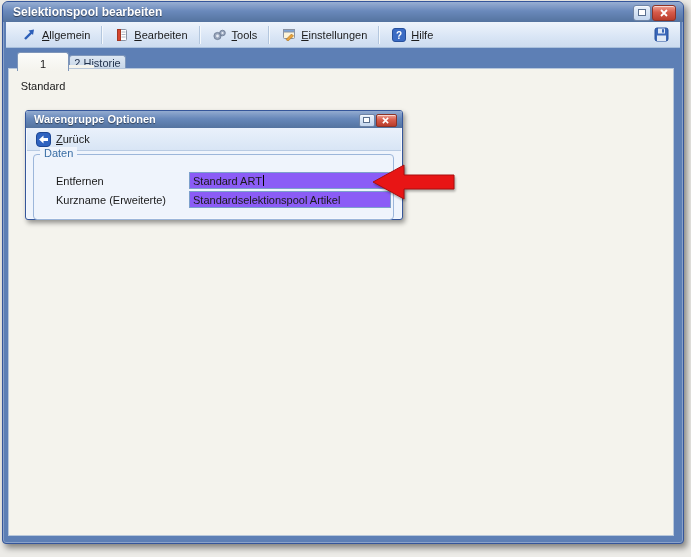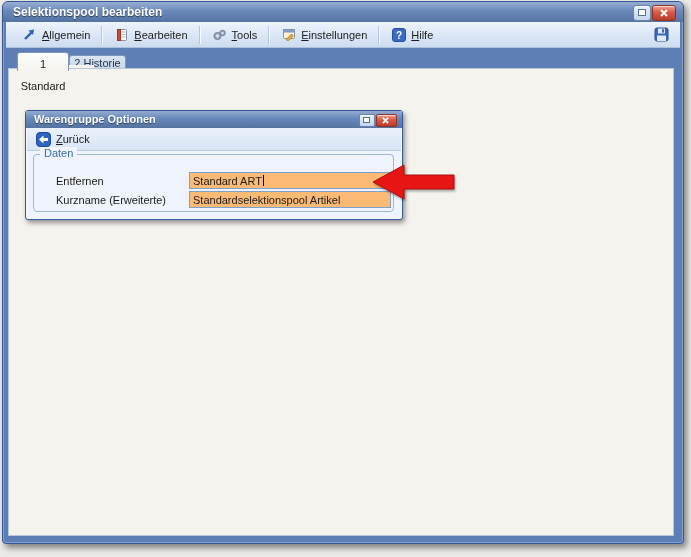--- a/index.html
+++ b/index.html
@@ -117,25 +117,25 @@
                  text-shadow:0 1px 1px rgba(0,0,0,.5);}
   .dbtn{position:absolute;top:3px;height:11px;border-radius:2px;border:1px solid #6f84a5;
         box-shadow:inset 0 1px 0 rgba(255,255,255,.6);}
   .dbtn.restore{right:27px;width:14px;background:linear-gradient(#e9f1fb,#c3d6ee);}
   .dbtn.restore i{position:absolute;left:3px;top:2px;width:5px;height:4px;border:1px solid #5a708f;display:block;background:#fff;}
   .dbtn.closeb{right:5px;width:19px;background:linear-gradient(#f0a192,#d65b4a 45%,#b93c2b);border-color:#8d3326;}
   .dbtn.closeb svg{position:absolute;left:5px;top:2px;}
   .dtoolbar{position:absolute;left:1px;top:17px;right:1px;height:22px;
             background:linear-gradient(#eaf1fb,#d8e5f5);border-bottom:1px solid #b9cbe3;}
   .backbtn{position:absolute;left:9px;top:3px;display:flex;align-items:center;gap:5px;height:16px;}
-  .dfset{position:absolute;left:7px;top:43px;width:361px;height:58px;border:1px solid #9cb6da;
+  .dfset{position:absolute;left:7px;top:43px;width:361px;height:66px;border:1px solid #9cb6da;
          border-radius:4px;box-sizing:border-box;}
   .dfset .leg{position:absolute;top:-8px;left:6px;padding:0 4px;background:#eff4fc;color:#3a6ea5;}
   .dfield-label{position:absolute;left:22px;color:#1a1a1a;}
-  .dinput{position:absolute;left:155px;width:194px;height:15px;background:#fdba74;
+  .dinput{position:absolute;left:155px;width:194px;height:15px;background:#8b5cf6;
           border:1px solid #7da0cc;padding:0 3px;display:flex;align-items:center;box-sizing:content-box;}
   .caret{display:inline-block;width:1px;height:11px;background:#000;margin-left:1px;}
 
   
   .red-arrow{position:absolute;left:366px;top:161px;z-index:100;
              filter:drop-shadow(1px 2px 1px rgba(0,0,0,.30));}
 
   u{text-decoration:underline;}
   .glyph{font-family:"DejaVu Sans",sans-serif;}
 </style>

